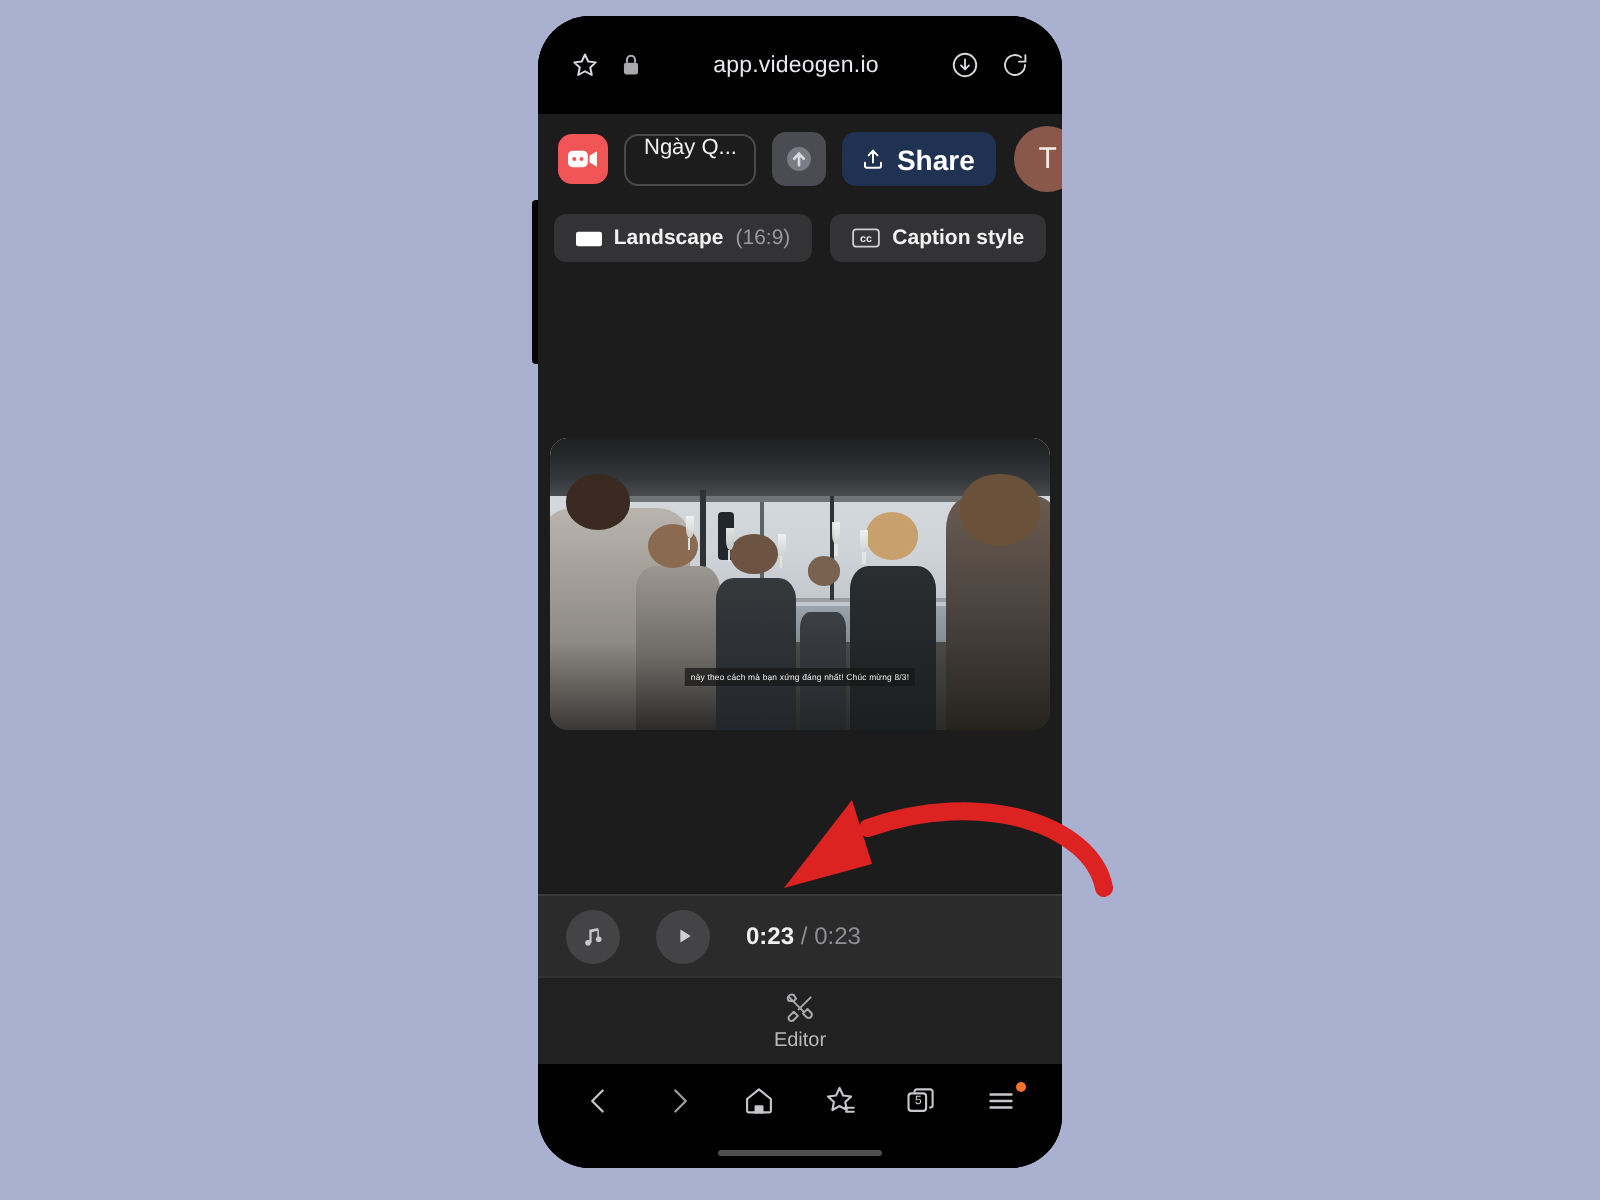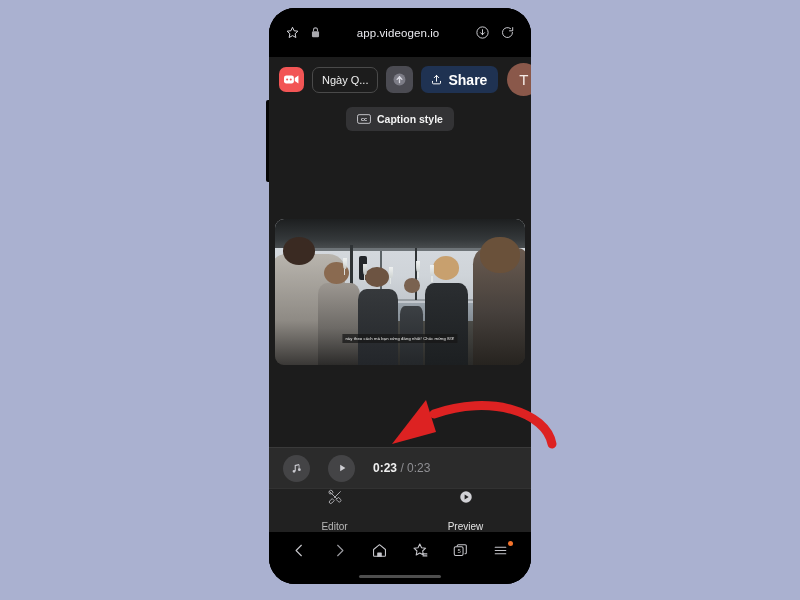--- a/index.html
+++ b/index.html
@@ -90,21 +90,21 @@
     border-radius: 7px;
     display: flex; align-items: center; justify-content: center;
     flex: 0 0 auto;
   }
   #project-chip {
     height: 26px;
     border: 1px solid #4a4a4a;
     border-radius: 7px;
     color: #f0f0f0;
     font-size: 11px;
-    display: flex; align-items: center;
+    display: flex; 
     padding: 0 9px;
     white-space: nowrap;
     flex: 0 0 auto;
     background: transparent;
   }
   #upgrade-button {
     width: 27px; height: 27px;
     background: #4b4b52;
     border-radius: 7px;
     display: flex; align-items: center; justify-content: center;
@@ -268,21 +268,21 @@
     flex: 0 0 44px;
     background: #212121;
     border-top: 1px solid #323232;
     display: flex;
   }
   .mode-tab {
     flex: 1;
     display: flex;
     flex-direction: column;
     align-items: center;
-    justify-content: space-between;
+    justify-content: center;
     gap: 3px;
   }
   .mode-tab .lbl { font-size: 10px; color: #e2e2e2; }
   .mode-tab.dim .lbl { color: #b9b9b9; }
 
   
   #browser-nav {
     flex: 0 0 37px;
     background: #000;
     display: flex;
@@ -396,20 +396,29 @@
           </span>
           <span id="share-label">Share</span>
         </div>
 
         <div id="avatar">
           <span>T</span>
         </div>
       </div>
 
       <div id="option-row">
+        <div class="opt-chip">
+          <span style="display:flex;">
+            <svg width="13" height="9" viewBox="0 0 18 12" fill="#ffffff">
+                <rect x="0" y="1" width="18" height="10" rx="1.6"></rect>
+              </svg>
+          </span>
+          <span>Landscape</span>
+          <span class="dim">(16:9)</span>
+        </div>
         <div class="opt-chip">
           <span style="display:flex;">
             <svg width="14" height="10" viewBox="0 0 20 14" fill="none" stroke="#cfcfd4" stroke-width="1.3">
               <rect x="0.8" y="0.8" width="18.4" height="12.4" rx="2.2"></rect>
               <text x="10" y="10" font-size="7.6" fill="#e8e8ee" stroke="none" text-anchor="middle" font-family="Liberation Sans, sans-serif">cc</text>
             </svg>
           </span>
           <span>Caption style</span>
         </div>
       </div>
@@ -478,29 +487,20 @@
             <svg width="16" height="16" viewBox="0 0 24 24" fill="none" stroke="#a9a9ad" stroke-width="1.5" stroke-linecap="round" stroke-linejoin="round">
               <path d="M4 4l10.5 10.5"></path>
               <path d="M3.4 6.6a3 3 0 014.1-4.2l1.5 2.7-1.8 1.9z"></path>
               <path d="M20 4l-9 9"></path>
               <path d="M14.2 16.2l2.6 2.6a2.4 2.4 0 103.4-3.4l-2.6-2.6z"></path>
               <path d="M7.3 14.8l-3.1 3.1a2.2 2.2 0 103.1 3.1l3.1-3.1z"></path>
             </svg>
           </span>
           <span class="lbl">Editor</span>
         </div>
-        <div class="mode-tab">
-          <span style="display:flex;">
-            <svg width="16" height="16" viewBox="0 0 24 24">
-              <circle cx="12" cy="12" r="8.6" fill="#d2d2d6"></circle>
-              <path d="M9.9 8.2l6.1 3.8-6.1 3.8z" fill="#222222"></path>
-            </svg>
-          </span>
-          <span class="lbl">Preview</span>
-        </div>
       </div>
     </div>
 
     <div id="browser-nav">
       <div class="nav-btn">
         <svg width="17" height="17" viewBox="0 0 24 24" fill="none" stroke="#c6c6cb" stroke-width="1.6" stroke-linecap="round" stroke-linejoin="round">
           <path d="M14.6 4.6L7.2 12l7.4 7.4"></path>
         </svg>
       </div>
       <div class="nav-btn">

